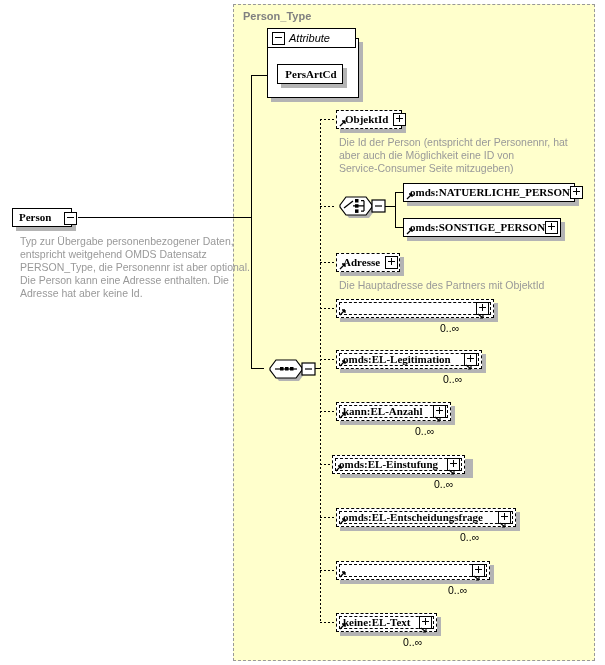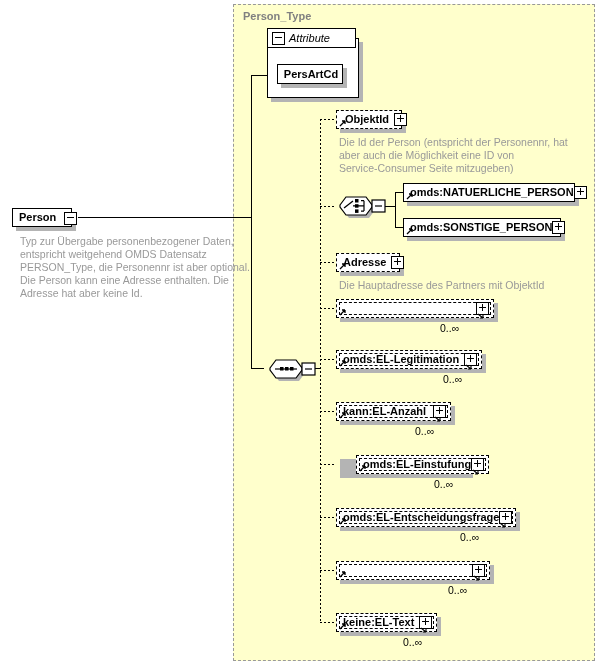--- a/index.html
+++ b/index.html
@@ -35,20 +35,21 @@
     height:19px;
     padding:0 4px 0 6px;
     white-space:nowrap;
   }
   .node .lbl{
     font-size:11px;
     font-weight:bold;
     color:#000000;
     line-height:19px;
     letter-spacing:0px;
+    font-family:Liberation Serif, serif;
   }
   .node.solid{ border:1px solid #000000; }
   .node.dashed{ border:1px dashed #000000; }
   
   .node.repeat{ border:1px dashed #000000; }
   .node.repeat:after{
     content:"";
     position:absolute;
     left:2px;top:2px;right:2px;bottom:2px;
     border:1px dashed #000000;
@@ -306,21 +307,21 @@
       <path d="M1 7 L6 2 M6 2 L3 2 M6 2 L6 5" stroke="#000" stroke-width="1.3" fill="none"></path>
     </svg>
     <svg class="occurs-curl" viewBox="0 0 9 7">
       <path d="M0 1 L5 5 M5 5 L5 2 M5 5 L2 5" stroke="#000" stroke-width="1.1" fill="none"></path>
     </svg>
   </div>
   <div class="card" style="left:415px;top:425px;">0..∞</div>
 
   <div class="dln h" style="left:320px;top:464px;width:16px;"></div>
   <div class="shadow" style="left:340px;top:459px;width:133px;height:19px;"></div>
-  <div class="node repeat" style="left:356px;top:455px;width:133px;">
+  <div class="node repeat" style="left:332px;top:455px;width:133px;">
     <span class="lbl">omds:EL-Einstufung</span>
     <span class="expander plus" style="margin-left:auto;"></span>
     <svg class="refarrow" viewBox="0 0 8 8">
       <path d="M1 7 L6 2 M6 2 L3 2 M6 2 L6 5" stroke="#000" stroke-width="1.3" fill="none"></path>
     </svg>
     <svg class="occurs-curl" viewBox="0 0 9 7">
       <path d="M0 1 L5 5 M5 5 L5 2 M5 5 L2 5" stroke="#000" stroke-width="1.1" fill="none"></path>
     </svg>
   </div>
   <div class="card" style="left:434px;top:478px;">0..∞</div>

